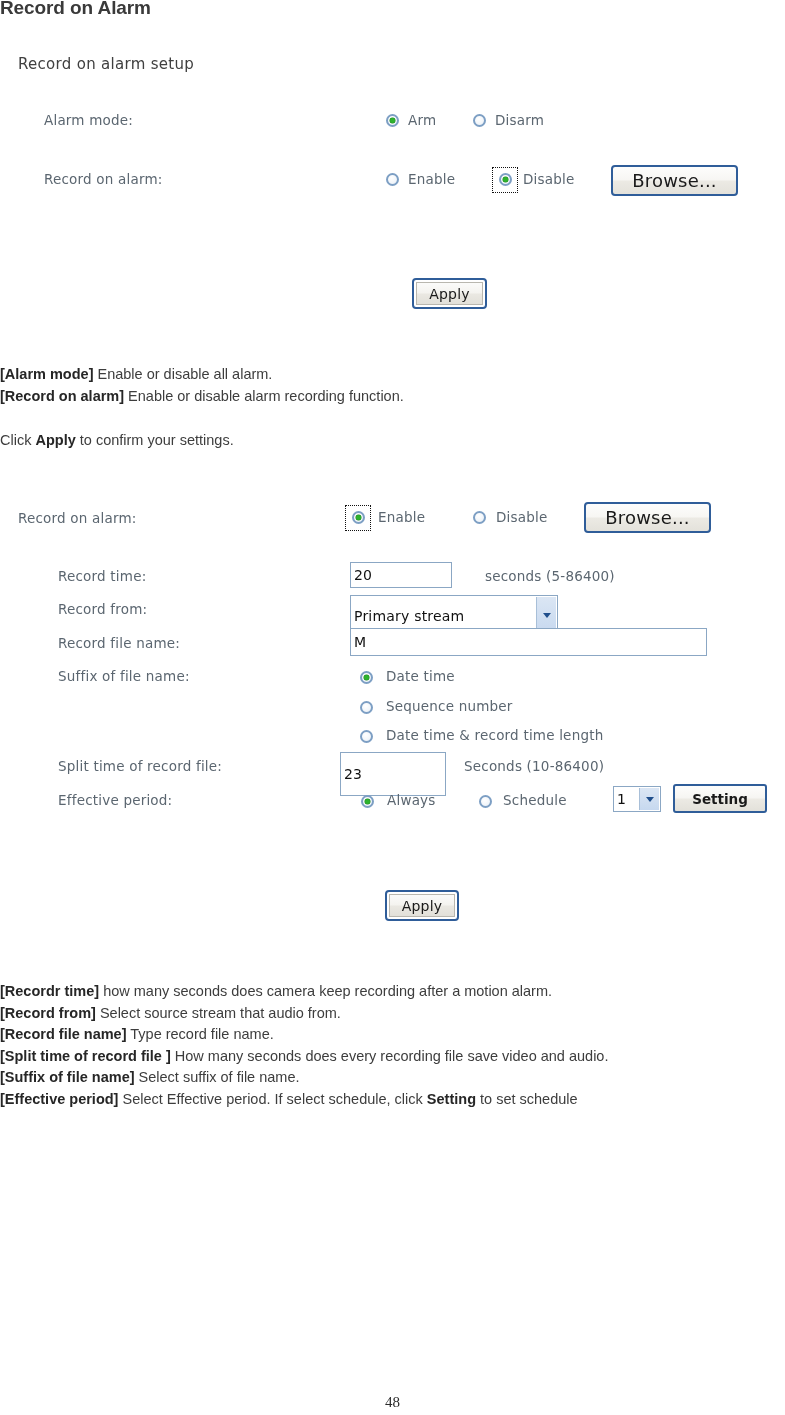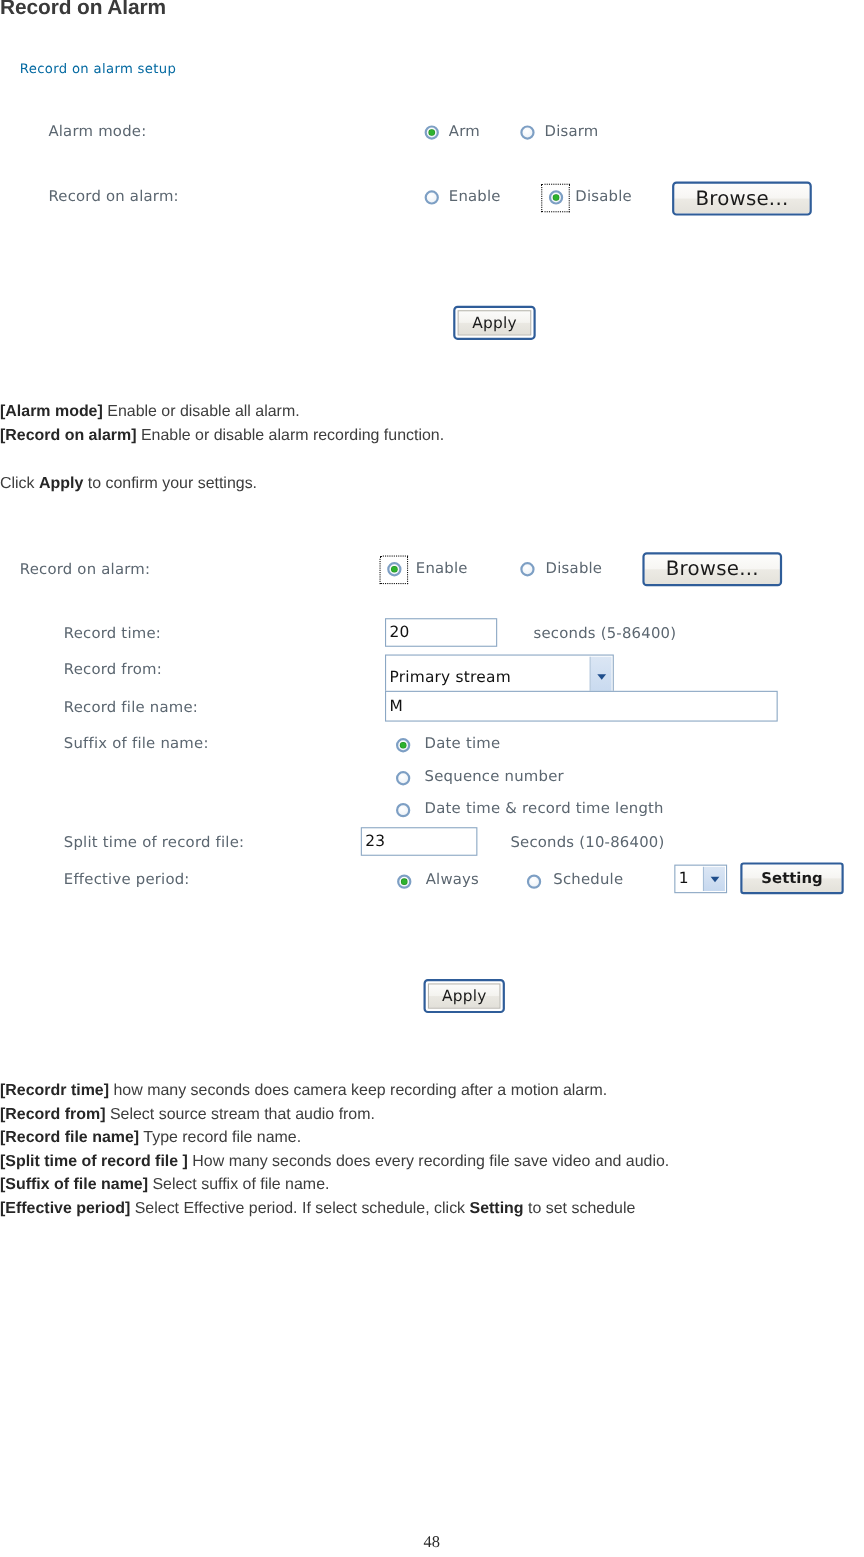--- a/index.html
+++ b/index.html
@@ -37,22 +37,22 @@
 
   .ui-text {
     font-family: "DejaVu Sans", sans-serif;
     color: #5b6670;
     font-size: 13.5px;
     letter-spacing: 0.2px;
     white-space: nowrap;
   }
   .ui-head {
     font-family: "DejaVu Sans", sans-serif;
-    color: #0369a1;
-    font-size: 12px;
+    color: #404040;
+    font-size: 15px;
     letter-spacing: 0.3px;
     white-space: nowrap;
     text-align: right;
   }
   .abs { position: absolute; }
 
   
   .radio {
     position: absolute;
     width: 13px;
@@ -284,21 +284,21 @@
   <div class="radio on" style="left:360px; top:175px;"></div>
   <div class="abs ui-text" style="left:386px; top:172px;">Date time</div>
 
   <div class="radio" style="left:360px; top:205px;"></div>
   <div class="abs ui-text" style="left:386px; top:202px;">Sequence number</div>
 
   <div class="radio" style="left:360px; top:234px;"></div>
   <div class="abs ui-text" style="left:386px; top:231px;">Date time &amp; record time length</div>
 
   <div class="abs ui-text" style="left:58px; top:262px;">Split time of record file:</div>
-  <div class="tinput" style="left:328px; top:256px; width:106px; height:26px;">23</div>
+  <div class="tinput" style="left:340px; top:256px; width:106px; height:44px;">23</div>
   <div class="abs ui-text" style="left:464px; top:262px;">Seconds (10-86400)</div>
 
   <div class="abs ui-text" style="left:58px; top:296px;">Effective period:</div>
 
   <div class="radio on" style="left:361px; top:299px;"></div>
   <div class="abs ui-text" style="left:387px; top:296px;">Always</div>
 
   <div class="radio" style="left:479px; top:299px;"></div>
   <div class="abs ui-text" style="left:503px; top:296px;">Schedule</div>
 

